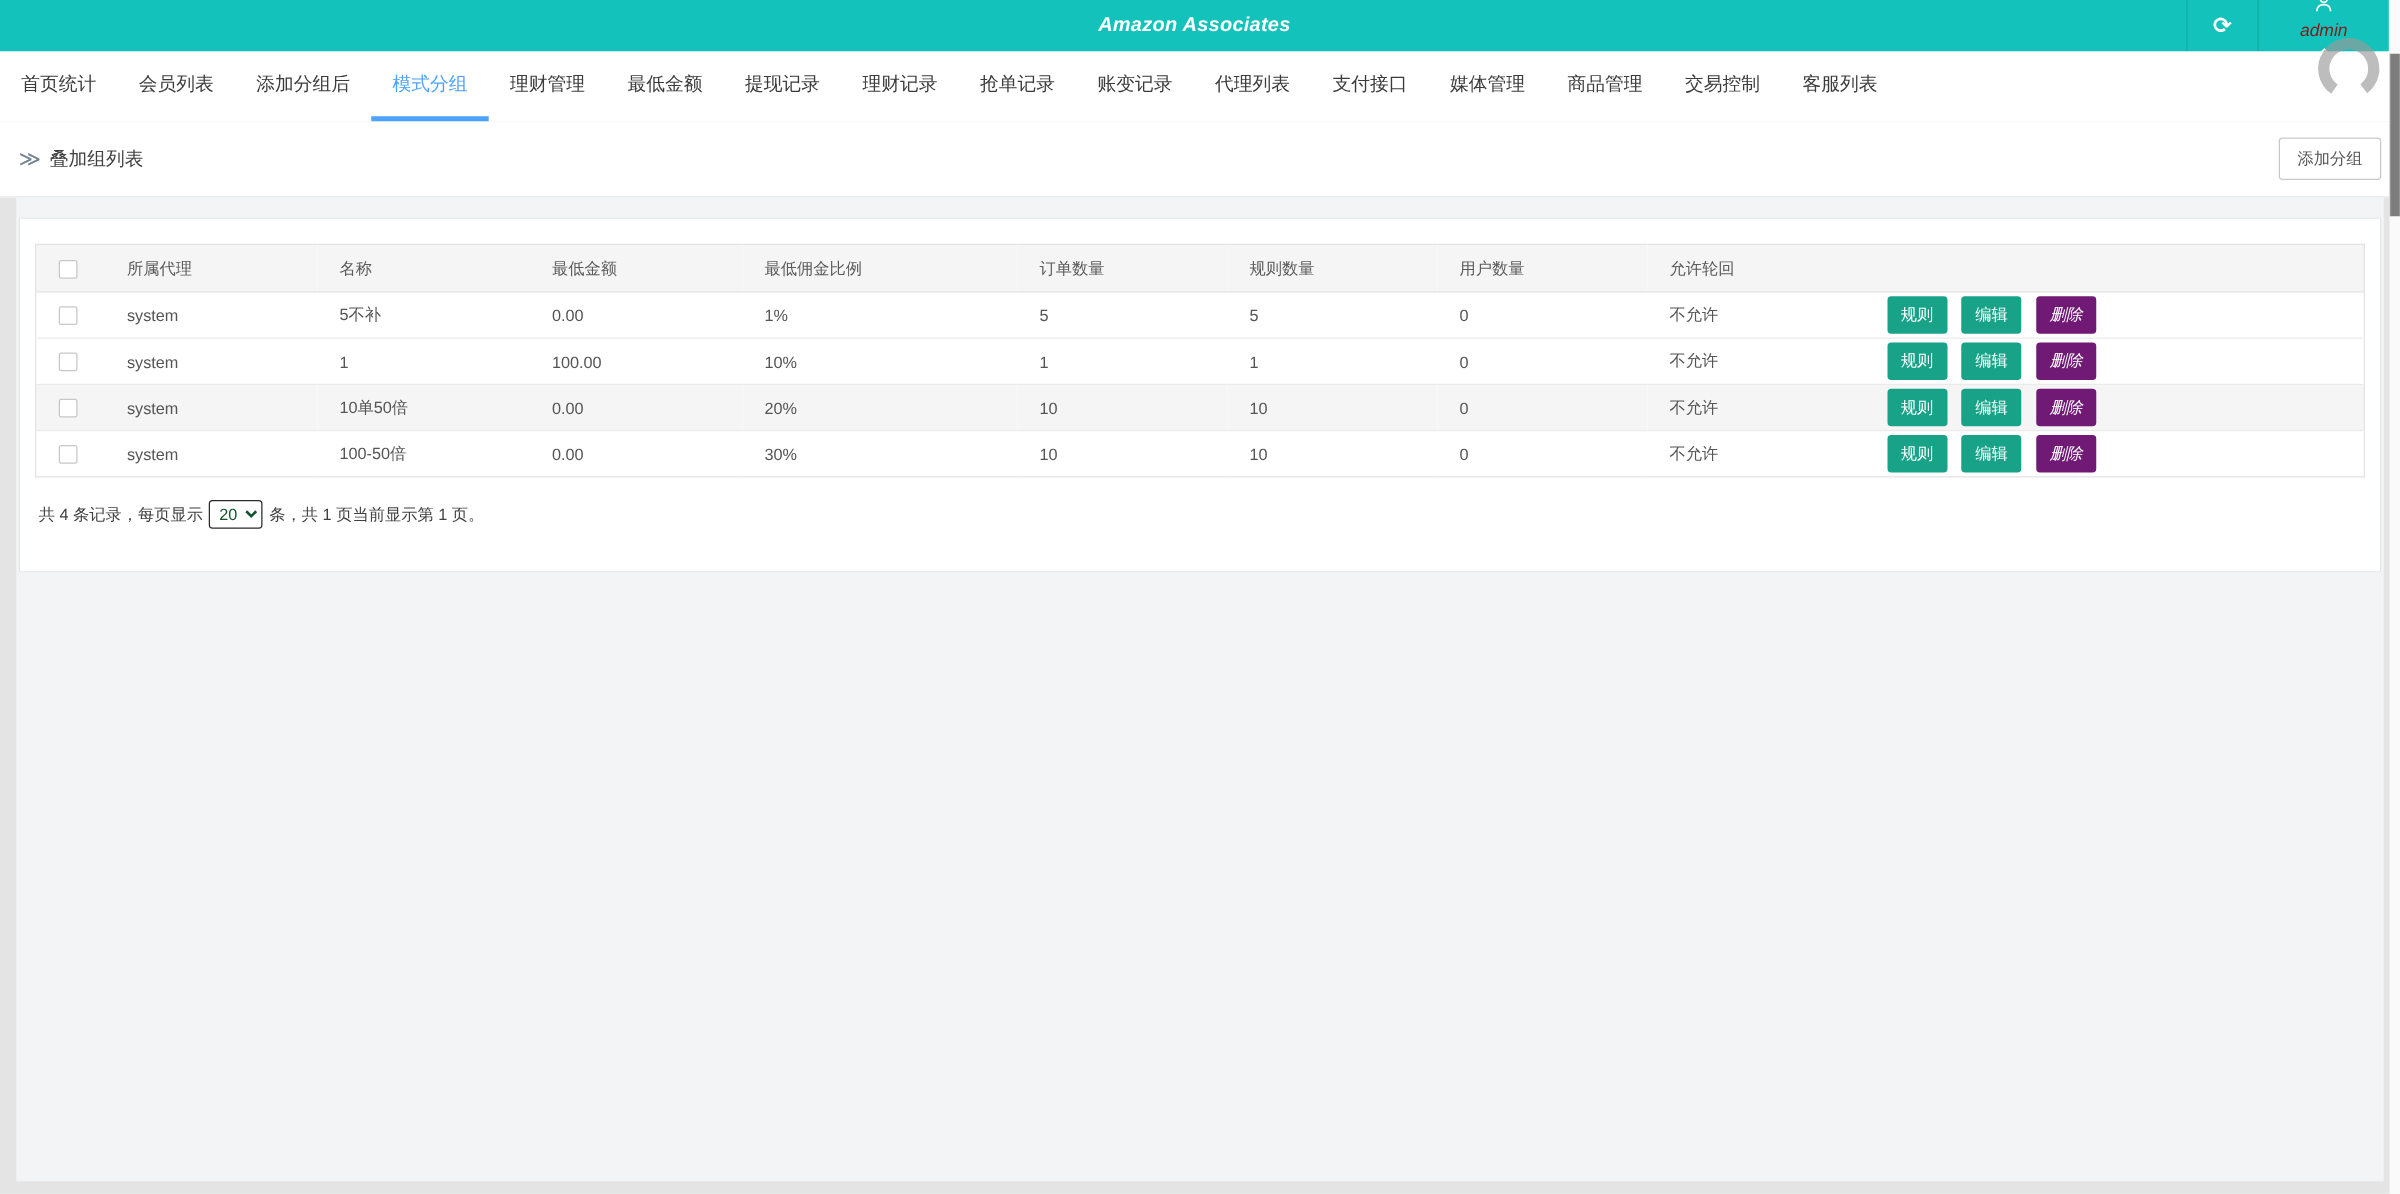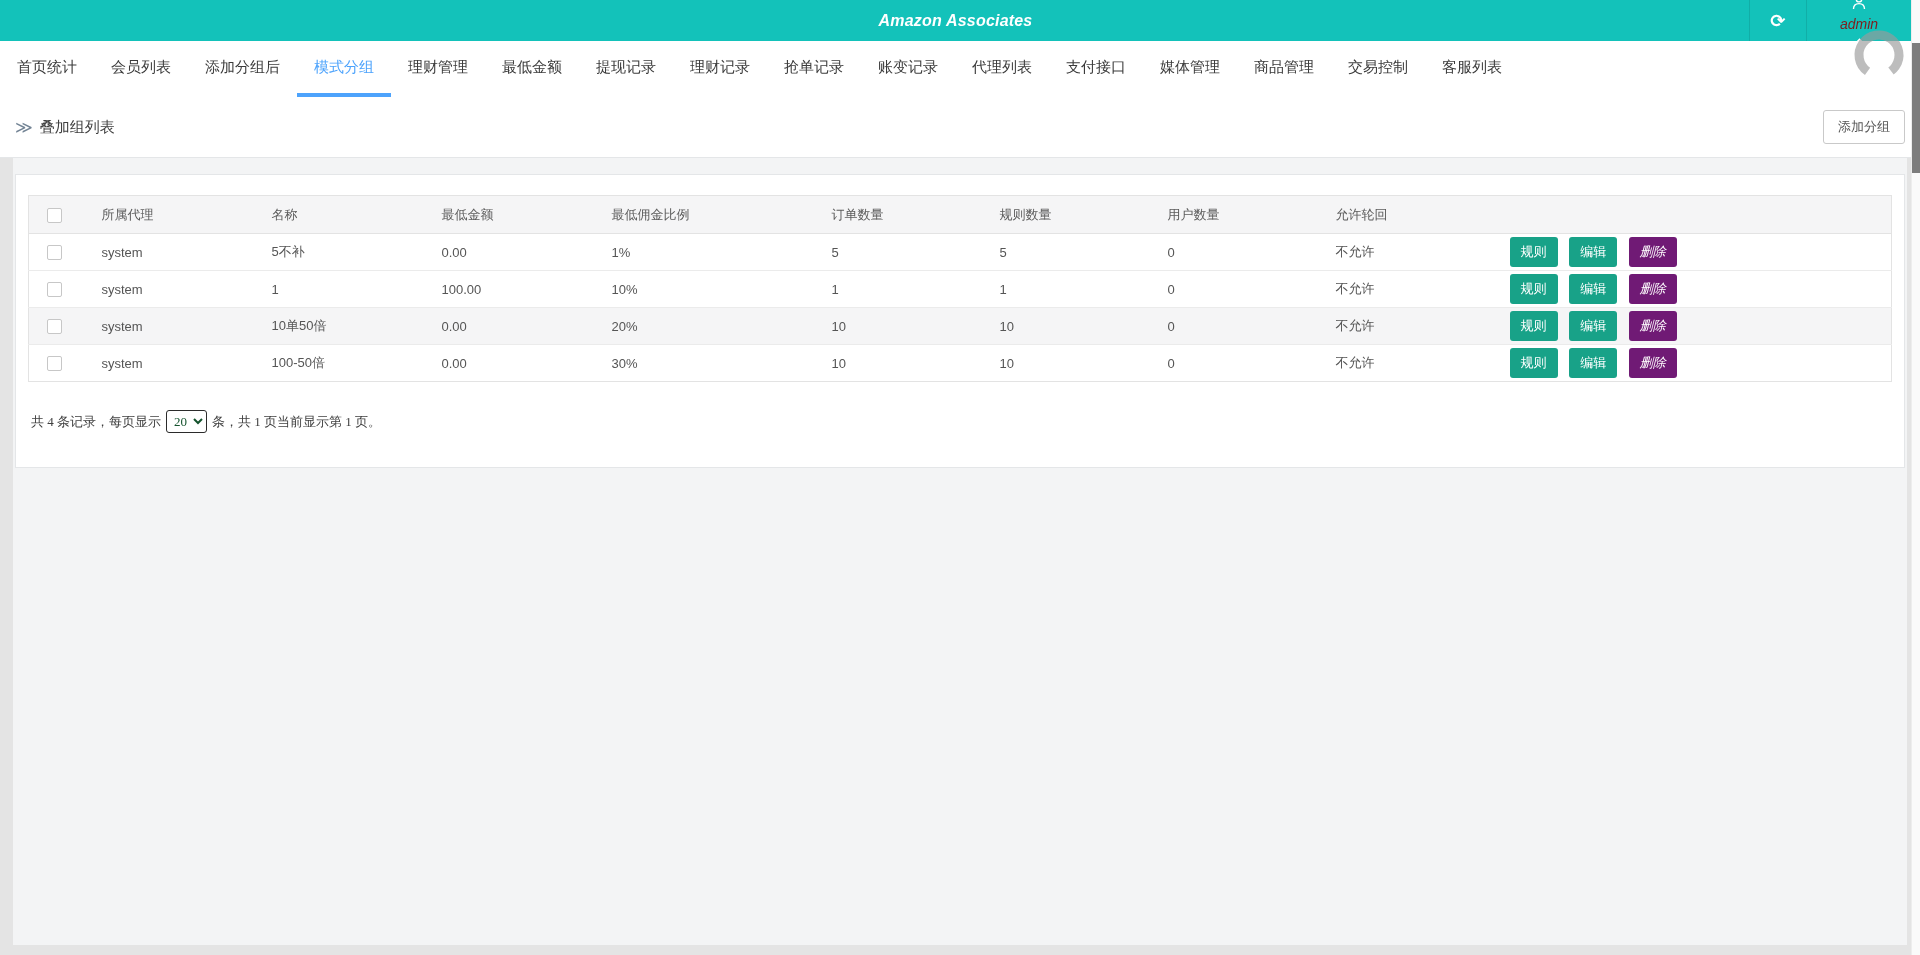--- a/index.html
+++ b/index.html
@@ -199,25 +199,24 @@
     border-radius:3px;
     margin-right:8px;
     cursor:pointer;
   }
   .act-rule, .act-edit { background:#18a288; }
   .act-delete { background:#701a75;font-style:italic; }
   .pagination {
     display:flex;
     align-items:center;
     gap:5px;
-    margin-top:28px;
+    margin-top:18px;
     font-size:13px;
     color:#3f3f3f;
     padding-left:3px;
-    font-family:Liberation Serif, serif;
   }
   .per-page-select {
     font-size:13px;
     font-family:inherit;
     border:1px solid #2b2b2b;
     border-radius:3px;
     padding:2px 3px;
     background:#fff;
     color:#14532d;
     cursor:pointer;

